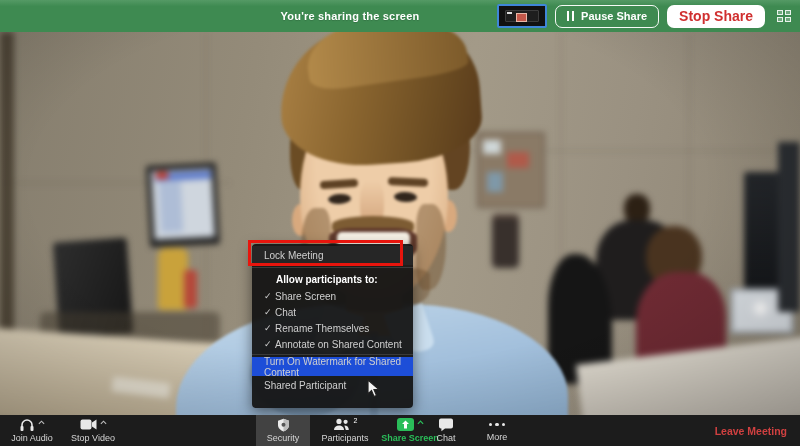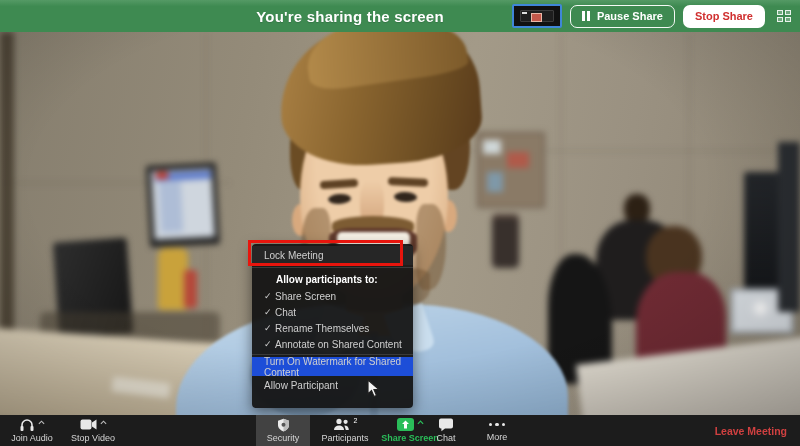--- a/index.html
+++ b/index.html
@@ -5,38 +5,38 @@
   * { margin:0; padding:0; box-sizing:border-box; }
   html,body { background:#000; }
   body { font-family:"Liberation Sans", sans-serif; }
   .stage { position:relative; width:800px; height:446px; overflow:hidden; background:#000; }
 
   
   .share-bar { position:absolute; top:0; left:0; width:800px; height:32px;
     background:linear-gradient(#549a65, #3e8a51 20%, #3e8a51); z-index:60; }
   .share-title { position:absolute; top:0; left:0; right:220px; height:32px;
     display:flex; align-items:center; justify-content:center;
-    color:#fff; font-size:15px; font-weight:bold; letter-spacing:.2px;
+    color:#fff; font-size:11px; font-weight:bold; letter-spacing:.2px;
     text-shadow:0 1px 1px rgba(0,0,0,.15); padding-left:120px; }
   .share-controls { position:absolute; top:0; right:0; height:32px; display:flex;
     align-items:center; gap:8px; padding-right:8px;margin-left:27px; }
   .share-thumb { width:50px; height:24px; background:#111; border:2px solid #3f86d8;
     border-radius:2px; position:relative; overflow:hidden; }
   .share-thumb .mini-win { position:absolute; left:6px; top:4px; right:6px; bottom:4px;
     background:#1e1e1e; border:1px solid #3c3c3c; border-radius:1px; }
   .share-thumb .mini-img { position:absolute; left:17px; top:7px; width:11px; height:9px;
     background:#c4584a; border:1px solid #e8b8a8; }
   .share-thumb .mini-dot { position:absolute; left:8px; top:6px; width:5px; height:2px; background:#ddd; }
   .btn-pause { display:flex; align-items:center; gap:7px; height:23px; padding:0 11px;
     border:1.5px solid rgba(255,255,255,.95); border-radius:7px; color:#fff;
     font-size:11px; font-weight:bold; cursor:pointer; background:transparent; }
   .pause-glyph { display:flex; gap:2.5px; }
   .pause-glyph i { display:block; width:2.5px; height:10px; background:#fff; }
   .btn-stop { height:23px; padding:0 12px; background:#fff; border-radius:7px;
-    color:#d02f2f; font-size:11px; font-weight:bold; display:flex; align-items:center; cursor:pointer; }
+    color:#d02f2f; font-size:14px; font-weight:bold; display:flex; align-items:center; cursor:pointer; }
   .grid-icon { width:15px; height:13px; display:grid; grid-template-columns:6px 6px;
     grid-template-rows:5px 5px; gap:2px; margin-left:4px; cursor:pointer; }
   .grid-icon i { background:rgba(255,255,255,.25); border:1px solid rgba(255,255,255,.85); }
 
   
   .video-area { position:absolute; top:32px; left:0; width:800px; height:383px; overflow:hidden;
     background:linear-gradient(100deg,#867e6e 0%, #948b79 30%, #a39a88 55%, #9a9181 75%, #8d8473 100%); }
   .video-area .vignette { position:absolute; inset:0;
     background:radial-gradient(ellipse at 46% 40%, rgba(0,0,0,0) 55%, rgba(0,0,0,.22) 100%); z-index:9; }
   .seam-v { position:absolute; top:0; width:2px; height:100%; background:rgba(60,50,40,.12); }
@@ -306,21 +306,21 @@
     </div>
     <div class="menu-row small">
       <span class="check">✓</span>
       <span>Annotate on Shared Content</span>
     </div>
     <div class="menu-sep"></div>
     <div class="menu-row hl">
       <span>Turn On Watermark for Shared Content</span>
     </div>
     <div class="menu-row">
-      <span>Allow Participant</span>
+      <span>Shared Participant</span>
     </div>
   </div>
 
   <div class="red-annotation"></div>
 
   <div class="cursor">
     <svg width="13" height="19" viewBox="0 0 13 19">
       <polygon points="1,1 1,15 4.5,11.5 7,17.5 9.5,16.5 7,10.5 12,10.5" fill="#f5f5f5" stroke="#222" stroke-width="1.2"></polygon>
     </svg>
   </div>

